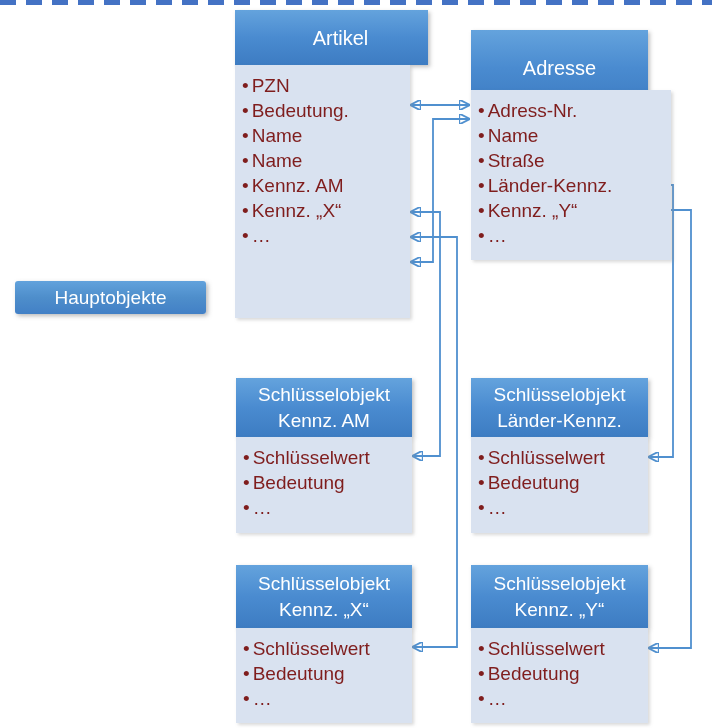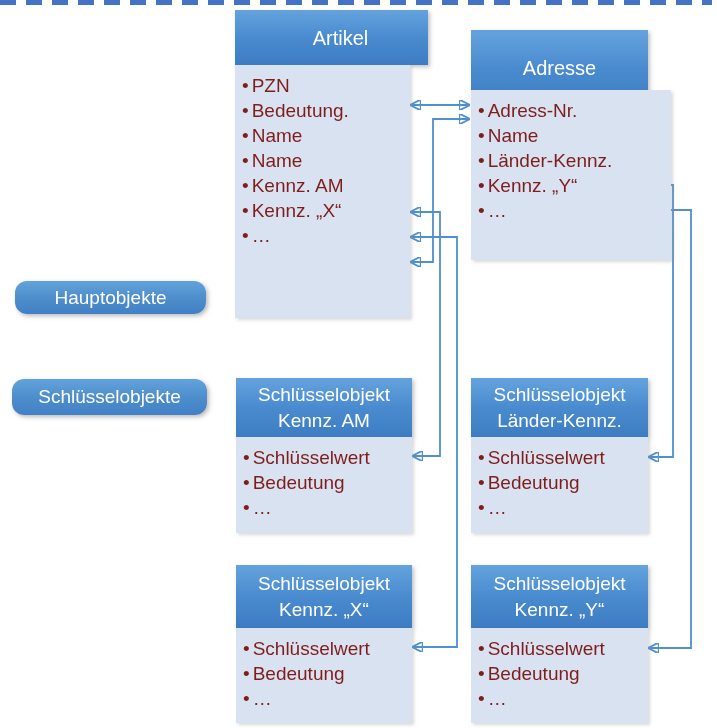--- a/index.html
+++ b/index.html
@@ -18,21 +18,21 @@
   .body-box{
     position:absolute;background:#d9e2f0;color:#7f1d1d;
     box-shadow:2px 2px 3px rgba(150,150,150,0.35);
   }
   .body-box ul{list-style:none;margin:0;padding:8px 0 0 7px;}
   .body-box li{font-size:19px;line-height:25px;white-space:nowrap;}
   .body-box li::before{content:"\2022";margin-right:3px;}
   .tag{
     position:absolute;
     background:linear-gradient(180deg,#62a2dc 0%,#4e8ecb 50%,#4280c6 100%);
-    border-radius:12px;color:#ffffff;font-size:19px;
+    border-radius:3px;color:#ffffff;font-size:19px;
     display:flex;align-items:center;justify-content:center;text-align:center;
     box-shadow:2px 2px 4px rgba(120,120,120,0.5);
   }
   #divider{
     position:absolute;left:0;top:344;width:712px;height:5px;
     background:repeating-linear-gradient(90deg,#4472c4 0 16px,transparent 16px 26px);
   }
   #connector-layer{position:absolute;left:0;top:0;pointer-events:none;}
   #connector-layer path{fill:none;stroke:#5090cf;stroke-width:1.8;}
 
@@ -86,29 +86,29 @@
     </ul>
   </div>
 
   <div id="adresse-hdr" class="hdr">
     <span>Adresse</span>
   </div>
   <div id="adresse-body" class="body-box">
     <ul>
       <li>Adress-Nr.</li>
       <li>Name</li>
+      <li>Straße</li>
       <li>Länder-Kennz.</li>
       <li>Kennz. „Y“</li>
       <li>…</li>
     </ul>
   </div>
 
   <div id="tag-haupt" class="tag">Hauptobjekte</div>
   <div id="divider"></div>
-  <div id="tag-schl" class="tag">Schlüsselobjekte</div>
 
   <div id="ka-hdr" class="hdr">
     <span>Schlüsselobjekt</span>
     <span>Kennz. AM</span>
   </div>
   <div id="ka-body" class="body-box">
     <ul>
       <li>Schlüsselwert</li>
       <li>Bedeutung</li>
       <li>…</li>

